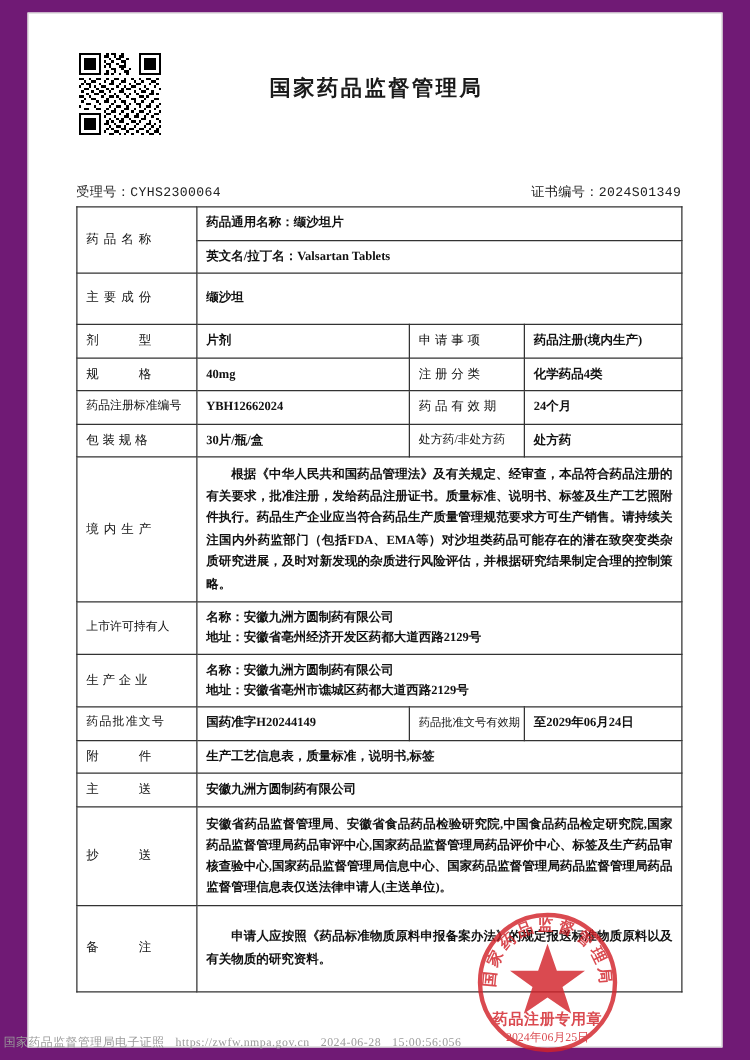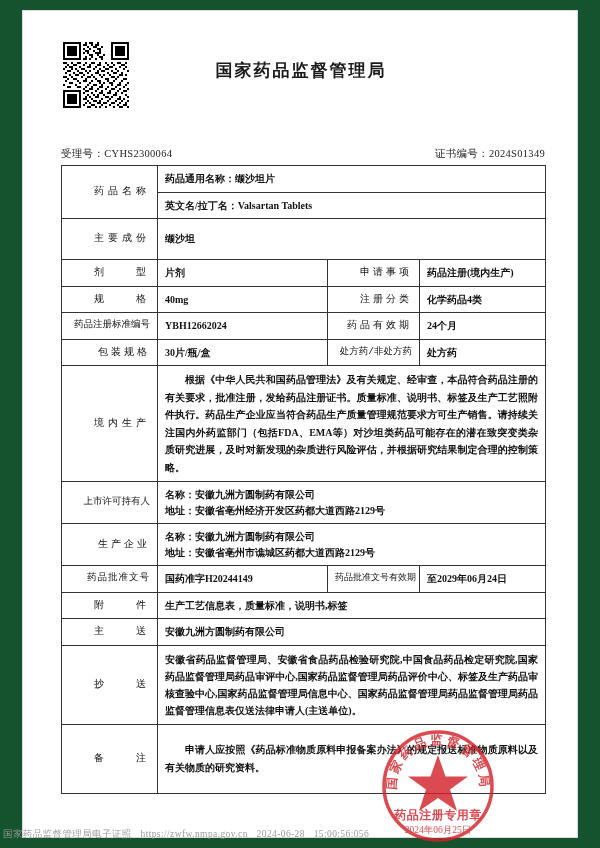--- a/index.html
+++ b/index.html
@@ -10,21 +10,21 @@
   body {
     width: 600px;
     height: 848px;
     font-family: "Liberation Sans", sans-serif;
     -webkit-font-smoothing: antialiased;
   }
   .page {
     position: relative;
     width: 600px;
     height: 848px;
-    background: #14532d;
+    background: #701a75;
     box-sizing: border-box;
     overflow: hidden;
   }
   .sheet {
     position: absolute;
     left: 22px;
     top: 10px;
     width: 556px;
     height: 828px;
     background: #ffffff;
@@ -68,21 +68,21 @@
   
   .subline {
     position: absolute;
     left: 38px;
     top: 136px;
     width: 484px;
     display: flex;
     justify-content: space-between;
     font-size: 10.5px;
     color: #222;
-    font-family: Liberation Serif, serif;
+    font-family: Liberation Mono, monospace;
   }
   .subline .accept { letter-spacing: 0.3px; }
   .subline .certno { letter-spacing: 0.3px; }
 
   
   table.main {
     position: absolute;
     left: 38px;
     top: 154px;
     width: 484px;
@@ -93,25 +93,24 @@
     color: #111;
   }
   table.main td {
     border: 1px solid #333;
     padding: 5px 7px;
     vertical-align: middle;
     line-height: 1.55;
   }
   td.lbl {
     width: 96px;
-    text-align: right;
+    text-align: left;
     letter-spacing: 4px;
     white-space: nowrap;
     padding: 5px 2px;
-    font-family: Liberation Mono, monospace;
   }
   td.lbl-tight {
     letter-spacing: 1px;
     margin-top: 24px;
   }
   td.val {
     text-align: left;
     font-weight: bold;
   }
   .indent-para {

